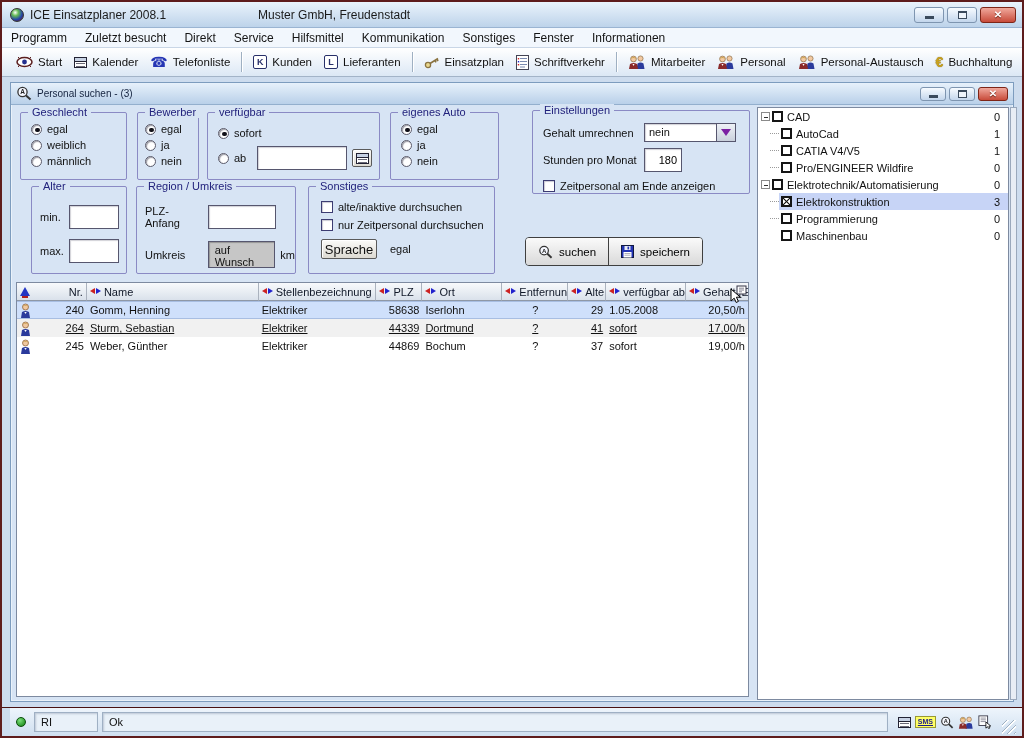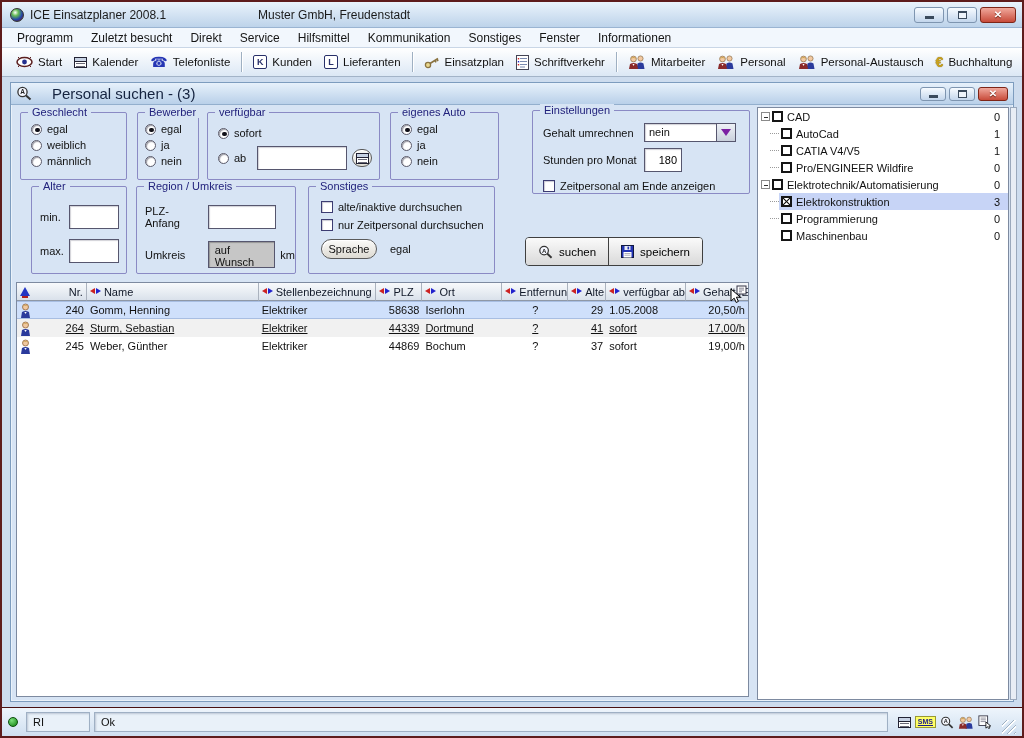--- a/index.html
+++ b/index.html
@@ -21,21 +21,21 @@
   .winbtns { margin-left:auto; display:flex; gap:3px; }
   .wbtn { width:30px; height:16px; border-radius:3px; border:1px solid #7e95b0;
           background:linear-gradient(#f7fbff,#c3d6ec); display:flex; align-items:center; justify-content:center; }
   .wbtn .min-glyph { width:9px; height:3px; background:#3a4a5c; margin-top:6px; }
   .wbtn .max-glyph { width:9px; height:8px; border:1px solid #3a4a5c; border-top-width:2px; background:#eef4fb; }
   .wbtn.close { width:36px; background:linear-gradient(#f0a89c,#c84b3a); border-color:#7e2517;
                 color:#fff; font-weight:bold; font-size:10px; text-shadow:0 1px 1px #6b1d10; }
 
   
   .menubar { position:absolute; left:0; top:26px; right:0; height:20px; background:#f2f7fd;
-             border-bottom:1px solid #c9d6e6; display:flex; align-items:center; padding-left:6px; }
+             border-bottom:1px solid #c9d6e6; display:flex; align-items:center; }
   .menu-item { padding:2px 9px; font-size:12px; color:#151515; cursor:default; }
 
   
   .toolbar { position:absolute; left:0; top:46px; right:0; height:29px;
              background:linear-gradient(#ffffff,#dce8f5); border-bottom:1px solid #a3b4c8;
              display:flex; align-items:center; padding-left:8px; }
   .tbtn { display:flex; align-items:center; gap:5px; padding:3px 6px; font-size:11.5px; border-radius:2px; }
   .tsep { width:1px; height:20px; background:#9fb0c2; box-shadow:1px 0 0 #fff; margin:0 5px; }
 
   
@@ -46,21 +46,21 @@
 
   
   .mdi { position:absolute; left:0; top:75px; right:0; bottom:28px; background:#cddcee;
          border-bottom:1px solid #4a1212; }
 
   .child { position:absolute; left:8px; top:5px; right:8px; bottom:5px;
            border:1px solid #7d9cbe; background:#d7e4f4; box-shadow:0 0 0 1px #eaf2fa inset; }
   .child-titlebar { position:absolute; left:0; top:0; right:0; height:22px;
                     background:linear-gradient(#e7f1fb,#b9d0e9); border-bottom:1px solid #93afcd;
                     display:flex; align-items:center; padding:0 5px; }
-  .child-title { font-size:15px; color:#15233f; margin-left:20px; }
+  .child-title { font-size:10px; color:#15233f; margin-left:5px; }
   .child .winbtns .wbtn { width:26px; height:14px; }
   .child .winbtns .wbtn.close { width:30px; }
 
   .child-body { position:absolute; left:1px; top:22px; right:1px; bottom:1px; background:#d7e4f4; }
 
   
   .group { position:absolute; border:1px solid #8a8ac4; border-radius:2px; }
   .group > .legend { position:absolute; top:-7px; left:7px; background:#d7e4f4; padding:0 4px;
                      color:#22227c; font-size:11px; }
   .gcol { display:flex; flex-direction:column; gap:4px; padding:12px 0 0 10px; }
@@ -71,22 +71,22 @@
   .radio.checked::after { content:""; position:absolute; left:3px; top:3px; width:4.5px; height:4.5px;
                           border-radius:50%; background:#101018; }
   .cb { width:12px; height:12px; background:#fff; border:1px solid #3c3c72;
         box-shadow:inset 1px 1px 1px rgba(40,40,80,.25); flex:0 0 auto; }
 
   .tin { height:24px; border:1px solid #56566e; background:#fff; font-family:inherit; font-size:11px;
          padding:0 4px; box-shadow:inset 1px 1px 1px rgba(30,30,60,.2); }
   .sunken-gray { height:27px; border:1px solid #56566e; background:#c6c6c6;
                  box-shadow:inset 1px 1px 1px rgba(0,0,0,.25); padding:2px 6px; color:#111; }
 
-  .btn3d { border:1px solid #5a5a5a; border-radius:10px; background:linear-gradient(#fbfbf9,#dddad2);
-           box-shadow:inset 1px 1px 0 #fff; font-family:inherit; font-size:11px; color:#111;
+  .btn3d { border:1px solid #5a5a5a; border-radius:2px; background:linear-gradient(#fbfbf9,#dddad2);
+           box-shadow:inset 1px 1px 0 #fff; font-family:inherit; font-size:13px; color:#111;
            display:inline-flex; align-items:center; justify-content:center; }
 
   .calbtn { width:20px; height:18px; }
   .cal-glyph { width:13px; height:11px; border:1px solid #223; background:#fff; position:relative; }
   .cal-glyph::before { content:""; position:absolute; left:0; right:0; top:0; height:3px; background:#c7d2e4; border-bottom:1px solid #223; }
   .cal-glyph::after { content:""; position:absolute; left:1px; right:1px; top:5px; height:5px;
                       background:repeating-linear-gradient(#445 0 1px, transparent 1px 2.6px); opacity:.8; }
 
   .combo { display:flex; width:92px; height:19px; border:1px solid #56566e; background:#fff;
            box-shadow:inset 1px 1px 1px rgba(30,30,60,.2); }
@@ -138,21 +138,21 @@
   .tr-main.sel { background:#c7d4f6; }
   .tree-cb { width:11px; height:11px; background:#fff; border:2px solid #151515; flex:0 0 auto; }
   .tree-cb.checked { background:
       linear-gradient(45deg, transparent 42%, #111 45% 55%, transparent 58%),
       linear-gradient(-45deg, transparent 42%, #111 45% 55%, transparent 58%), #fff; }
   .tr-label { flex:1; overflow:hidden; white-space:nowrap; }
   .tr-count { width:40px; text-align:right; padding-right:8px; }
   .qscroll { position:absolute; width:7px; background:#e8edf5; border:1px solid #9aa8bc; }
 
   
-  .statusbar { position:absolute; left:0; right:0; bottom:0; height:28px;
+  .statusbar { position:absolute; left:8px; right:0; bottom:0; height:28px;
                background:linear-gradient(#eef5fc,#cfdff0); display:flex; align-items:center; padding:0 6px; gap:4px; }
   .sdot { width:10px; height:10px; border-radius:50%; background:radial-gradient(circle at 35% 30%, #7be07b, #0d7d0d);
           border:1px solid #0a4d0a; margin-right:4px; }
   .spanel { height:20px; border:1px solid #9fb0c4; box-shadow:inset 1px 1px 2px rgba(60,80,110,.25);
             display:flex; align-items:center; padding:0 6px; background:#e9f1f9; }
   .spanel.user { width:64px; }
   .spanel.msg { flex:1; }
   .sicons { display:flex; align-items:center; gap:4px; margin:0 6px; }
   .sms-ico { background:#ffff66; border:1px solid #999933; color:#1a1a8c; font-size:7px; font-weight:bold;
              text-decoration:underline; padding:1px 2px; line-height:8px; }

